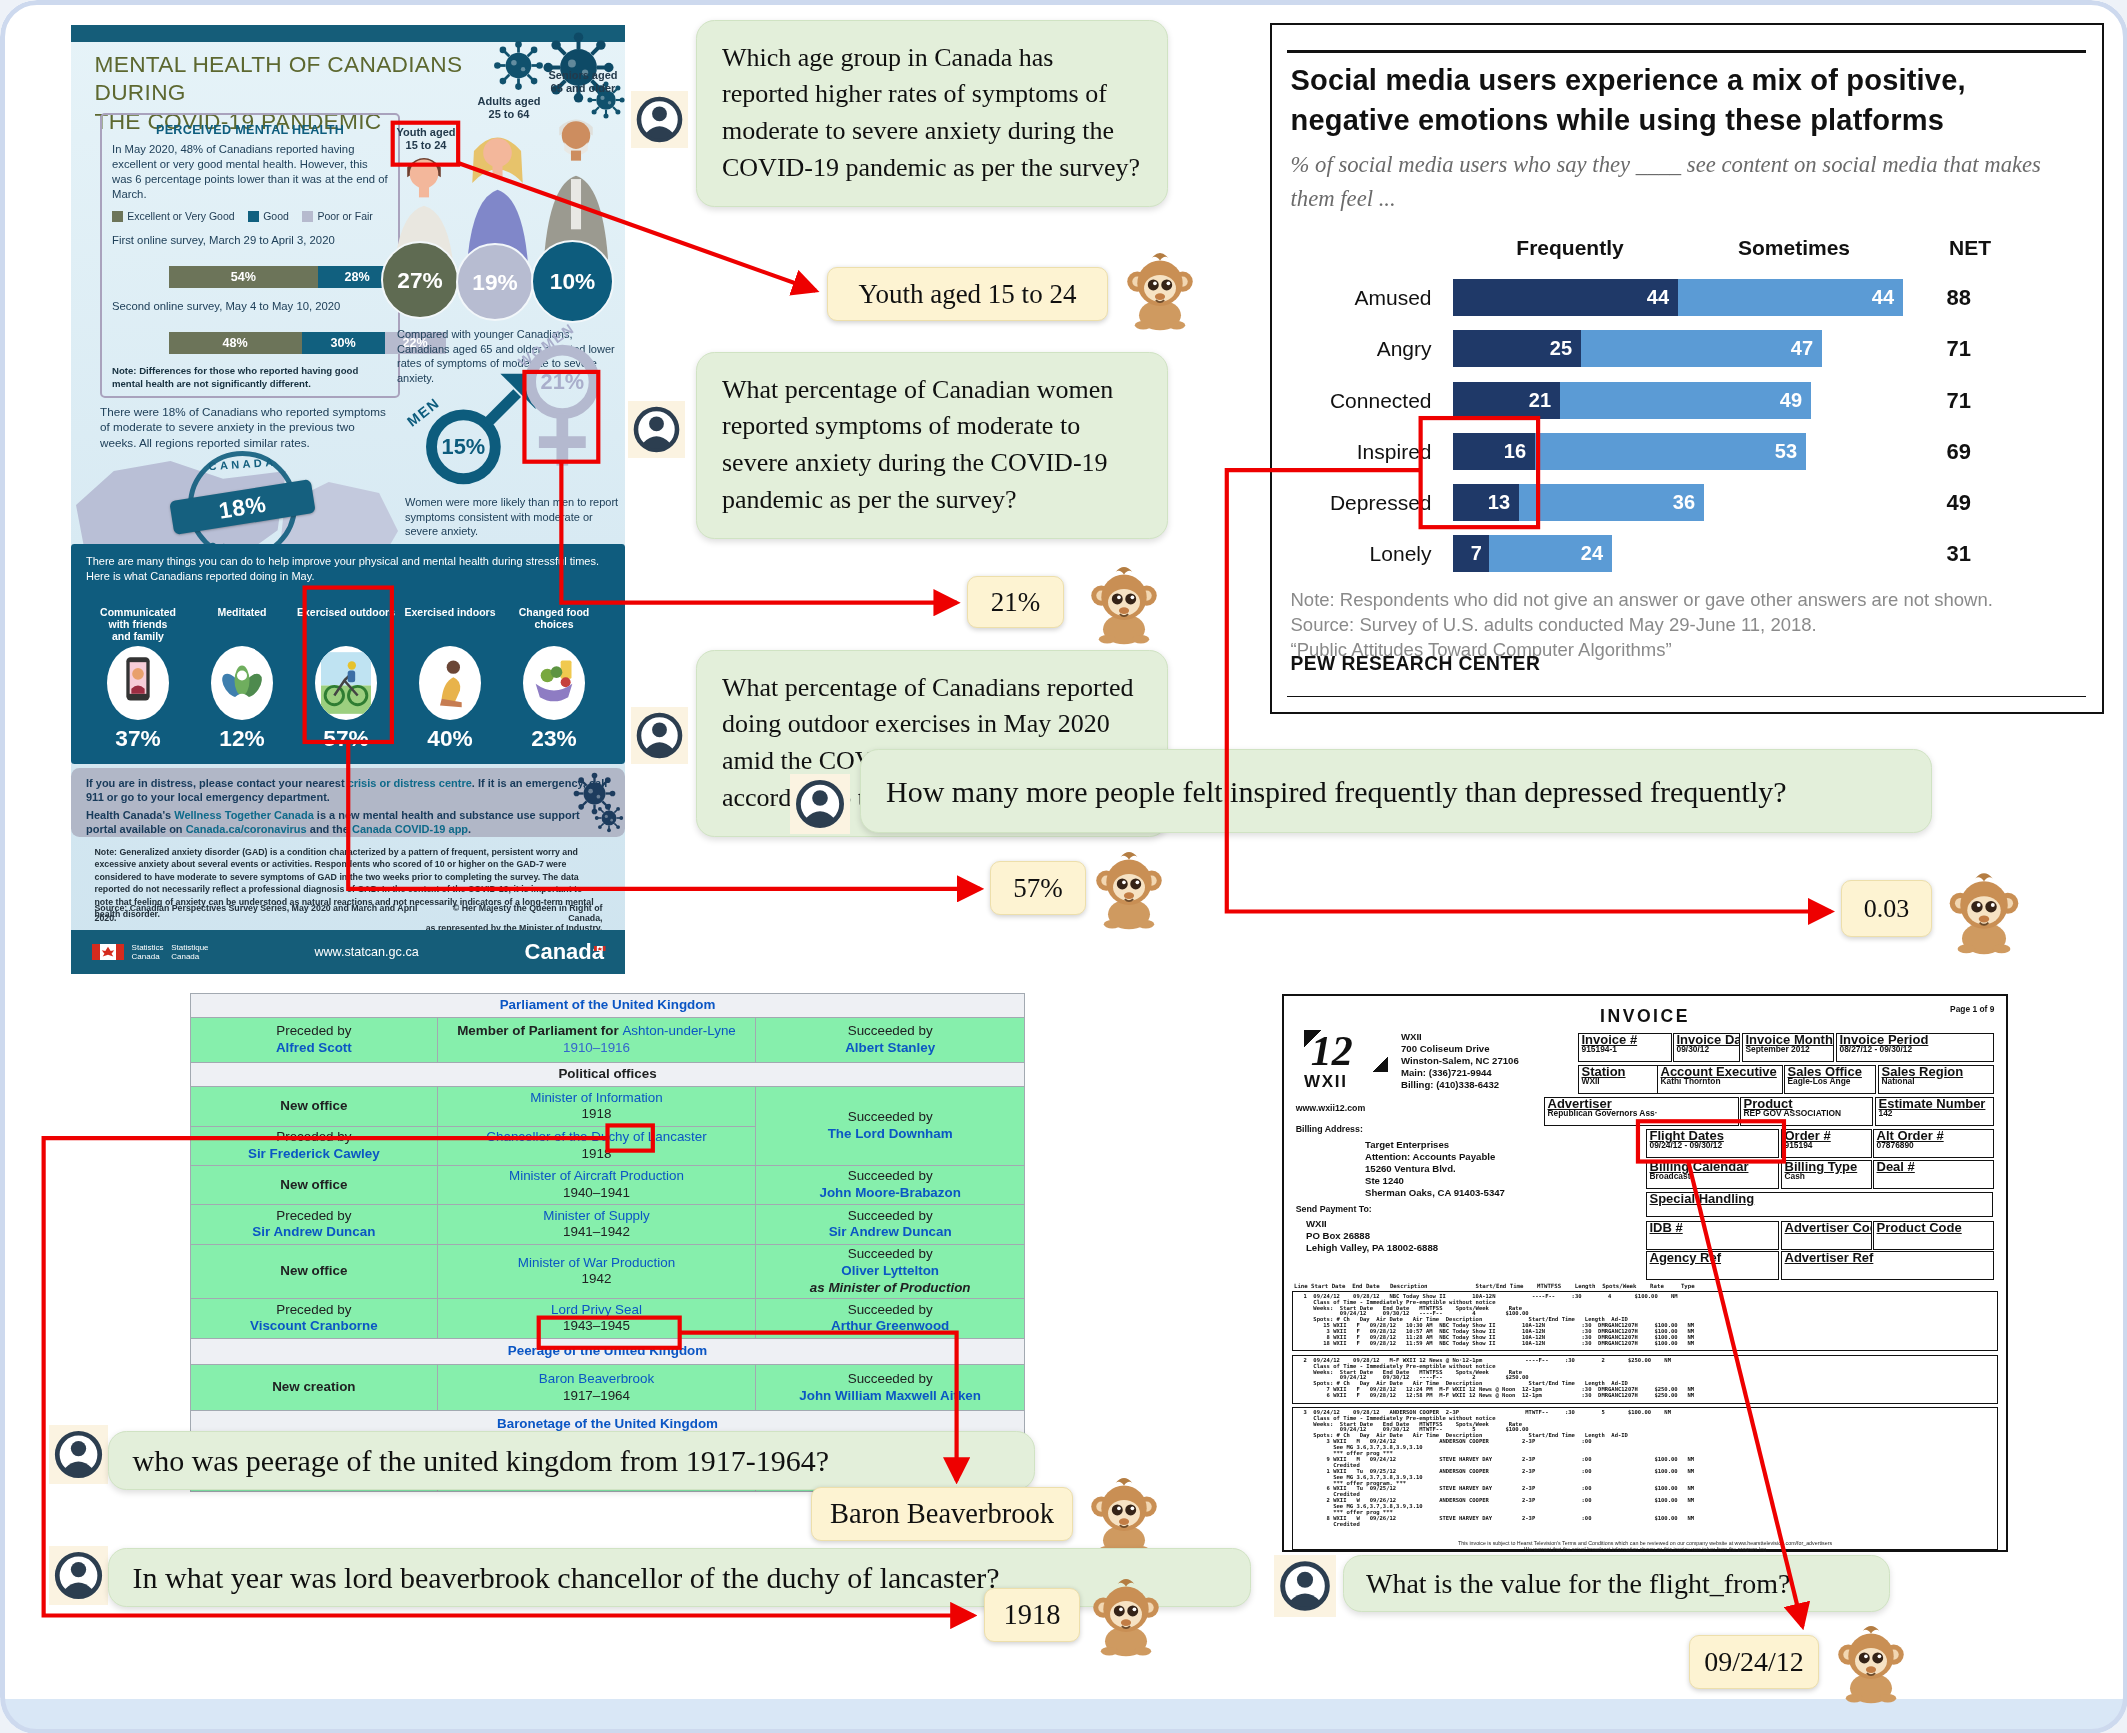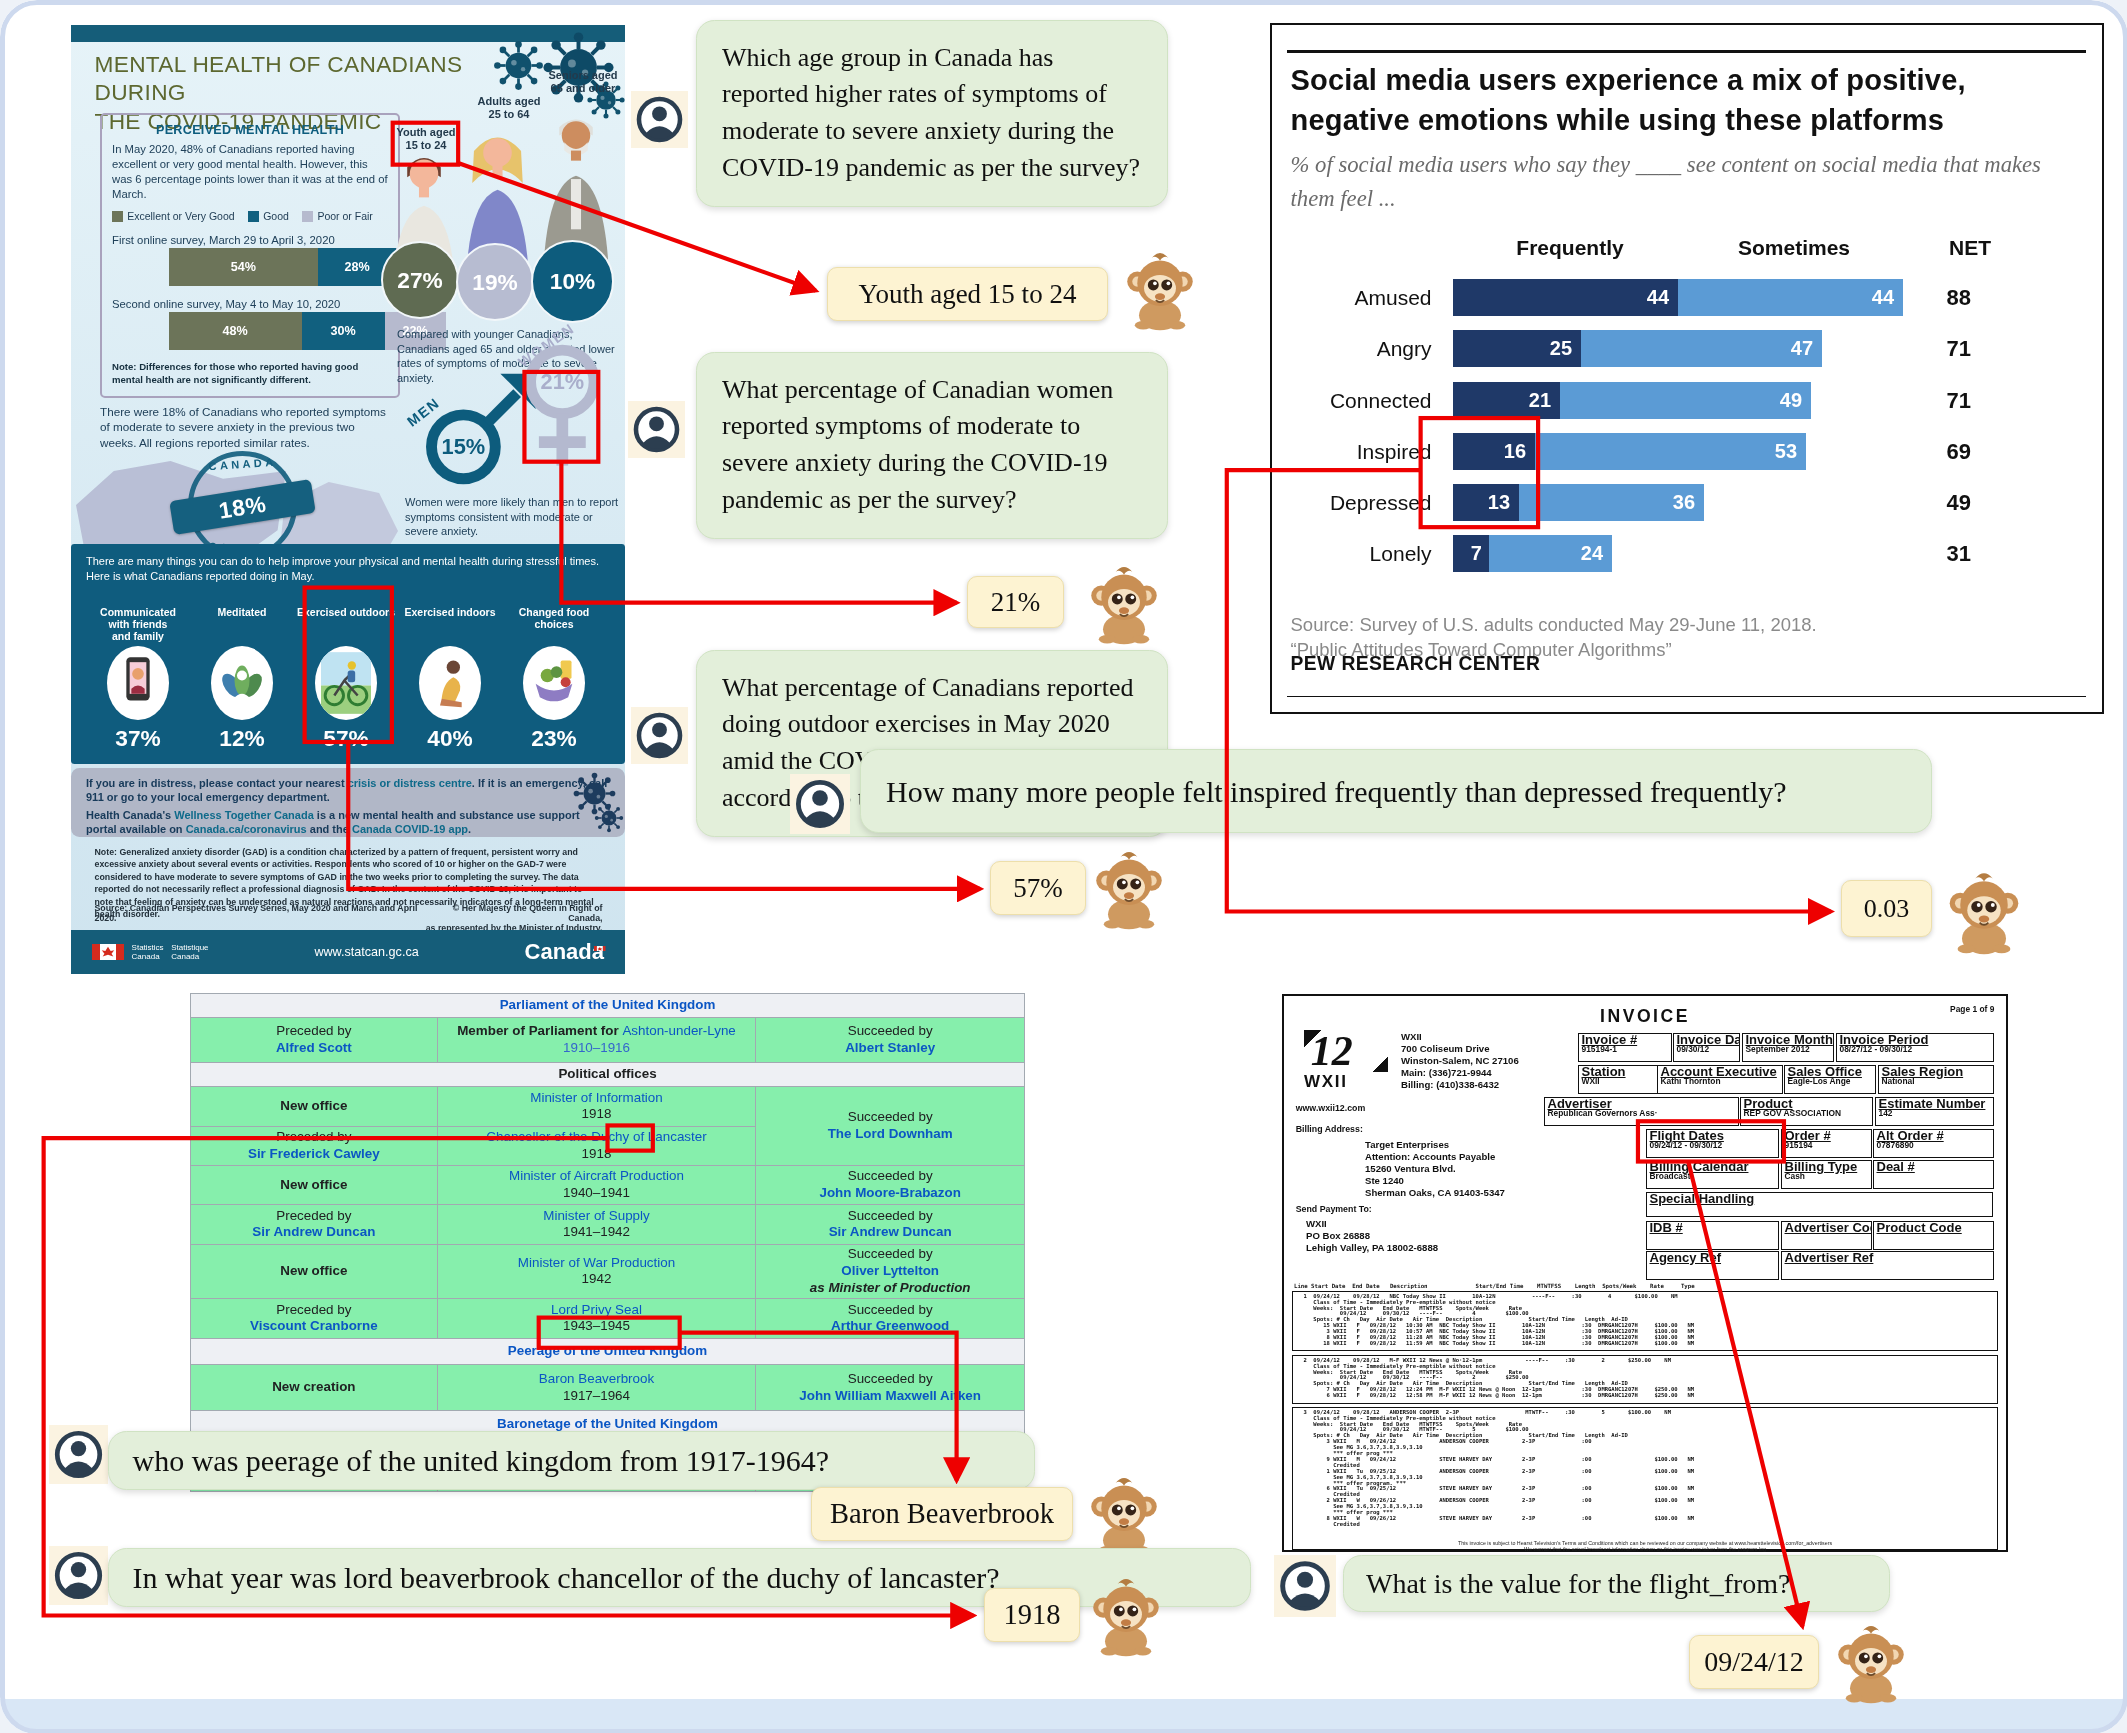--- a/index.html
+++ b/index.html
@@ -31,21 +31,21 @@
               color:#5d6830;line-height:1.25;letter-spacing:0.3px;}
   .pbox{position:absolute;left:29px;top:88px;width:300px;height:285px;border:2.5px solid #a9a2bd;
         border-radius:5px;padding:8.4px 10px;box-sizing:border-box;}
   .pbox .ph{font-size:12.6px;font-weight:bold;color:#0e5d7e;text-align:center;letter-spacing:0.3px;}
   .pbox .pi{font-size:11.3px;line-height:1.32;margin-top:5px;color:#20415a;}
   .legend{display:flex;gap:13.4px;margin-top:8.4px;font-size:10.5px;align-items:center;}
   .legend .li{display:flex;gap:4.2px;align-items:center;}
   .sq{width:11px;height:11px;display:inline-block;}
   .sq.olv{background:#6c7459;} .sq.teal{background:#11607f;} .sq.lav{background:#b6bace;}
   .slabel{font-size:11.3px;margin-top:11.7px;color:#20415a;}
-  .sbar{display:flex;height:38px;margin-top:2px;width:277px;font-size:12.6px;font-weight:bold;color:#fff;padding-left:45px;}
+  .sbar{display:flex;height:22px;margin-top:20px;width:277px;font-size:12.6px;font-weight:bold;color:#fff;padding-left:45px;}
   .sbar div{display:flex;align-items:center;justify-content:center;}
   .seg-olv{background:#6c7459;} .seg-teal{background:#11607f;} .seg-lav{background:#b6bace;}
   .w54{width:54%} .w28{width:28%} .w18{width:18%} .w48{width:48%} .w30{width:30%} .w22{width:22%}
   .pnote{font-size:9.6px;font-weight:bold;margin-top:11.7px;line-height:1.3;color:#16303f;}
   .agelabel{position:absolute;font-size:11px;font-weight:bold;color:#233a4c;text-align:center;white-space:pre-line;line-height:1.2;}
   .pct-circle{position:absolute;border-radius:50%;color:#fff;font-weight:bold;font-size:22.7px;
               display:flex;align-items:center;justify-content:center;border:2.5px solid #f2f7fa;}
   .cap{position:absolute;font-size:11px;line-height:1.32;color:#20415a;}
   .stampwrap{position:absolute;left:117px;top:426px;width:109px;height:109px;}
   .stampring{position:absolute;inset:0;border:5px solid #15607f;border-radius:50%;opacity:.92;}
@@ -518,20 +518,21 @@
       <div class="pew-cat">Lonely</div>
       <div class="pew-bar pew-freq" style="left:162px;width:36px;padding-right:6.7px">
           <span class="pew-val">7</span>
         </div>
       <div class="pew-bar pew-some" style="left:198px;width:123px">
           <span class="pew-val">24</span>
         </div>
       <div class="pew-net">31</div>
     </div>
 
+    <div class="pewnote" style="top:564px">Note: Respondents who did not give an answer or gave other answers are not shown.</div>
     <div class="pewnote" style="top:589px">Source: Survey of U.S. adults conducted May 29-June 11, 2018.</div>
     <div class="pewnote" style="top:614px">“Public Attitudes Toward Computer Algorithms”</div>
     <div class="pewbrand">PEW RESEARCH CENTER</div>
     <div class="pewrule" style="top:671px;height:1.7px"></div>
   </div>
 
   <div class="avatar" style="left:790px;top:774px;width:60px;height:60px">
       <svg viewBox="0 0 100 100">
         <use href="#avatar-sym"></use>
       </svg>

